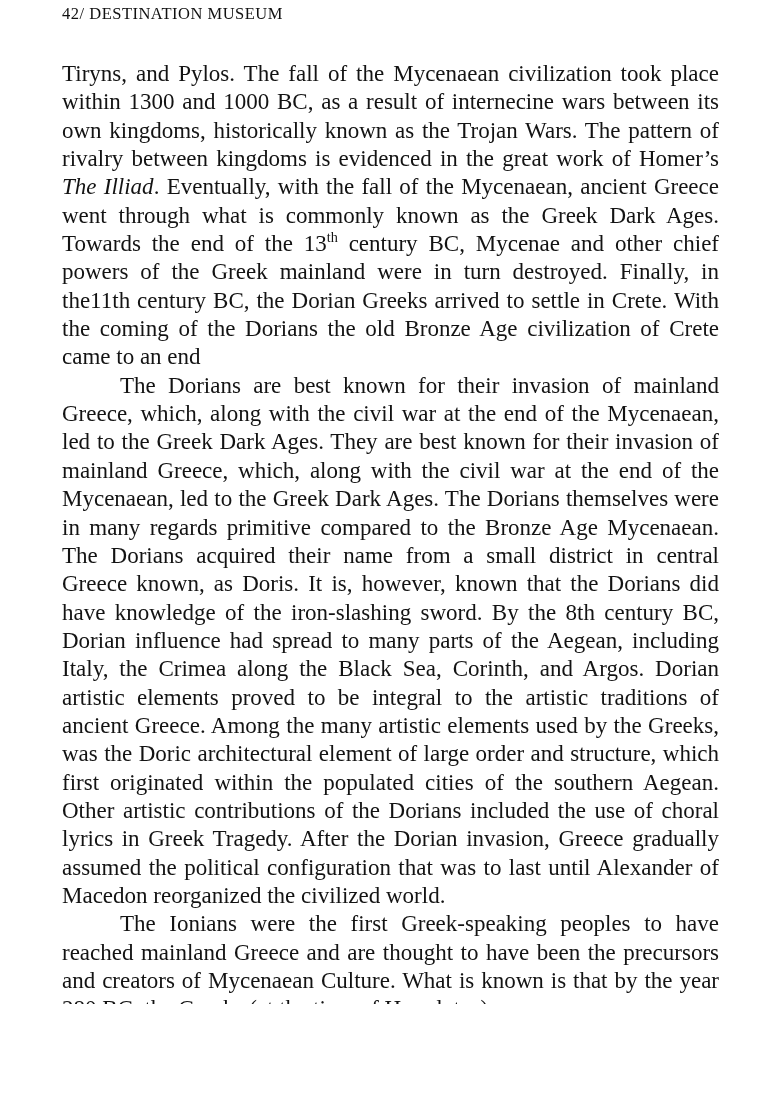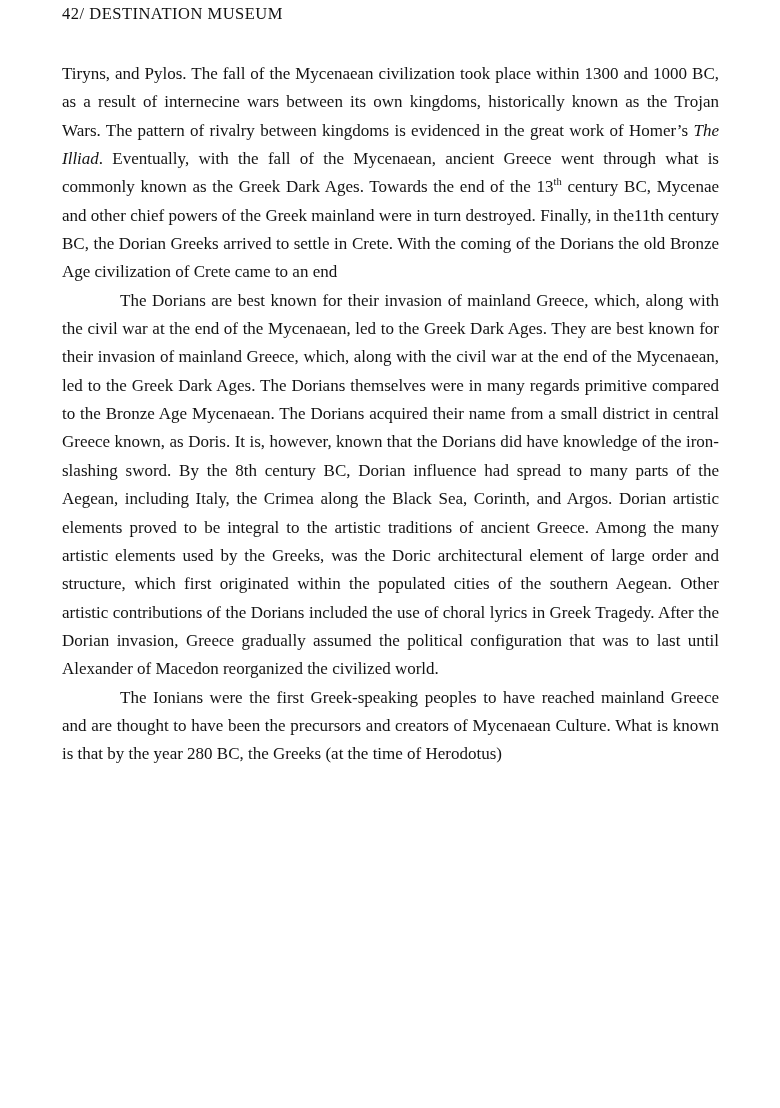--- a/index.html
+++ b/index.html
@@ -20,21 +20,21 @@
   }
   .running-head {
     font-size: 16.5px;
     font-weight: 400;
     letter-spacing: 0.5px;
     color: #111111;
   }
   .body-text {
     margin-top: 36px;
     text-align: justify;
-    font-size: 17px;
+    font-size: 23px;
     line-height: 28.35px;
     color: #131313;
   }
   p.para {
     margin: 0;
     padding: 0;
   }
   p.para.indent {
     text-indent: 58px;
   }

